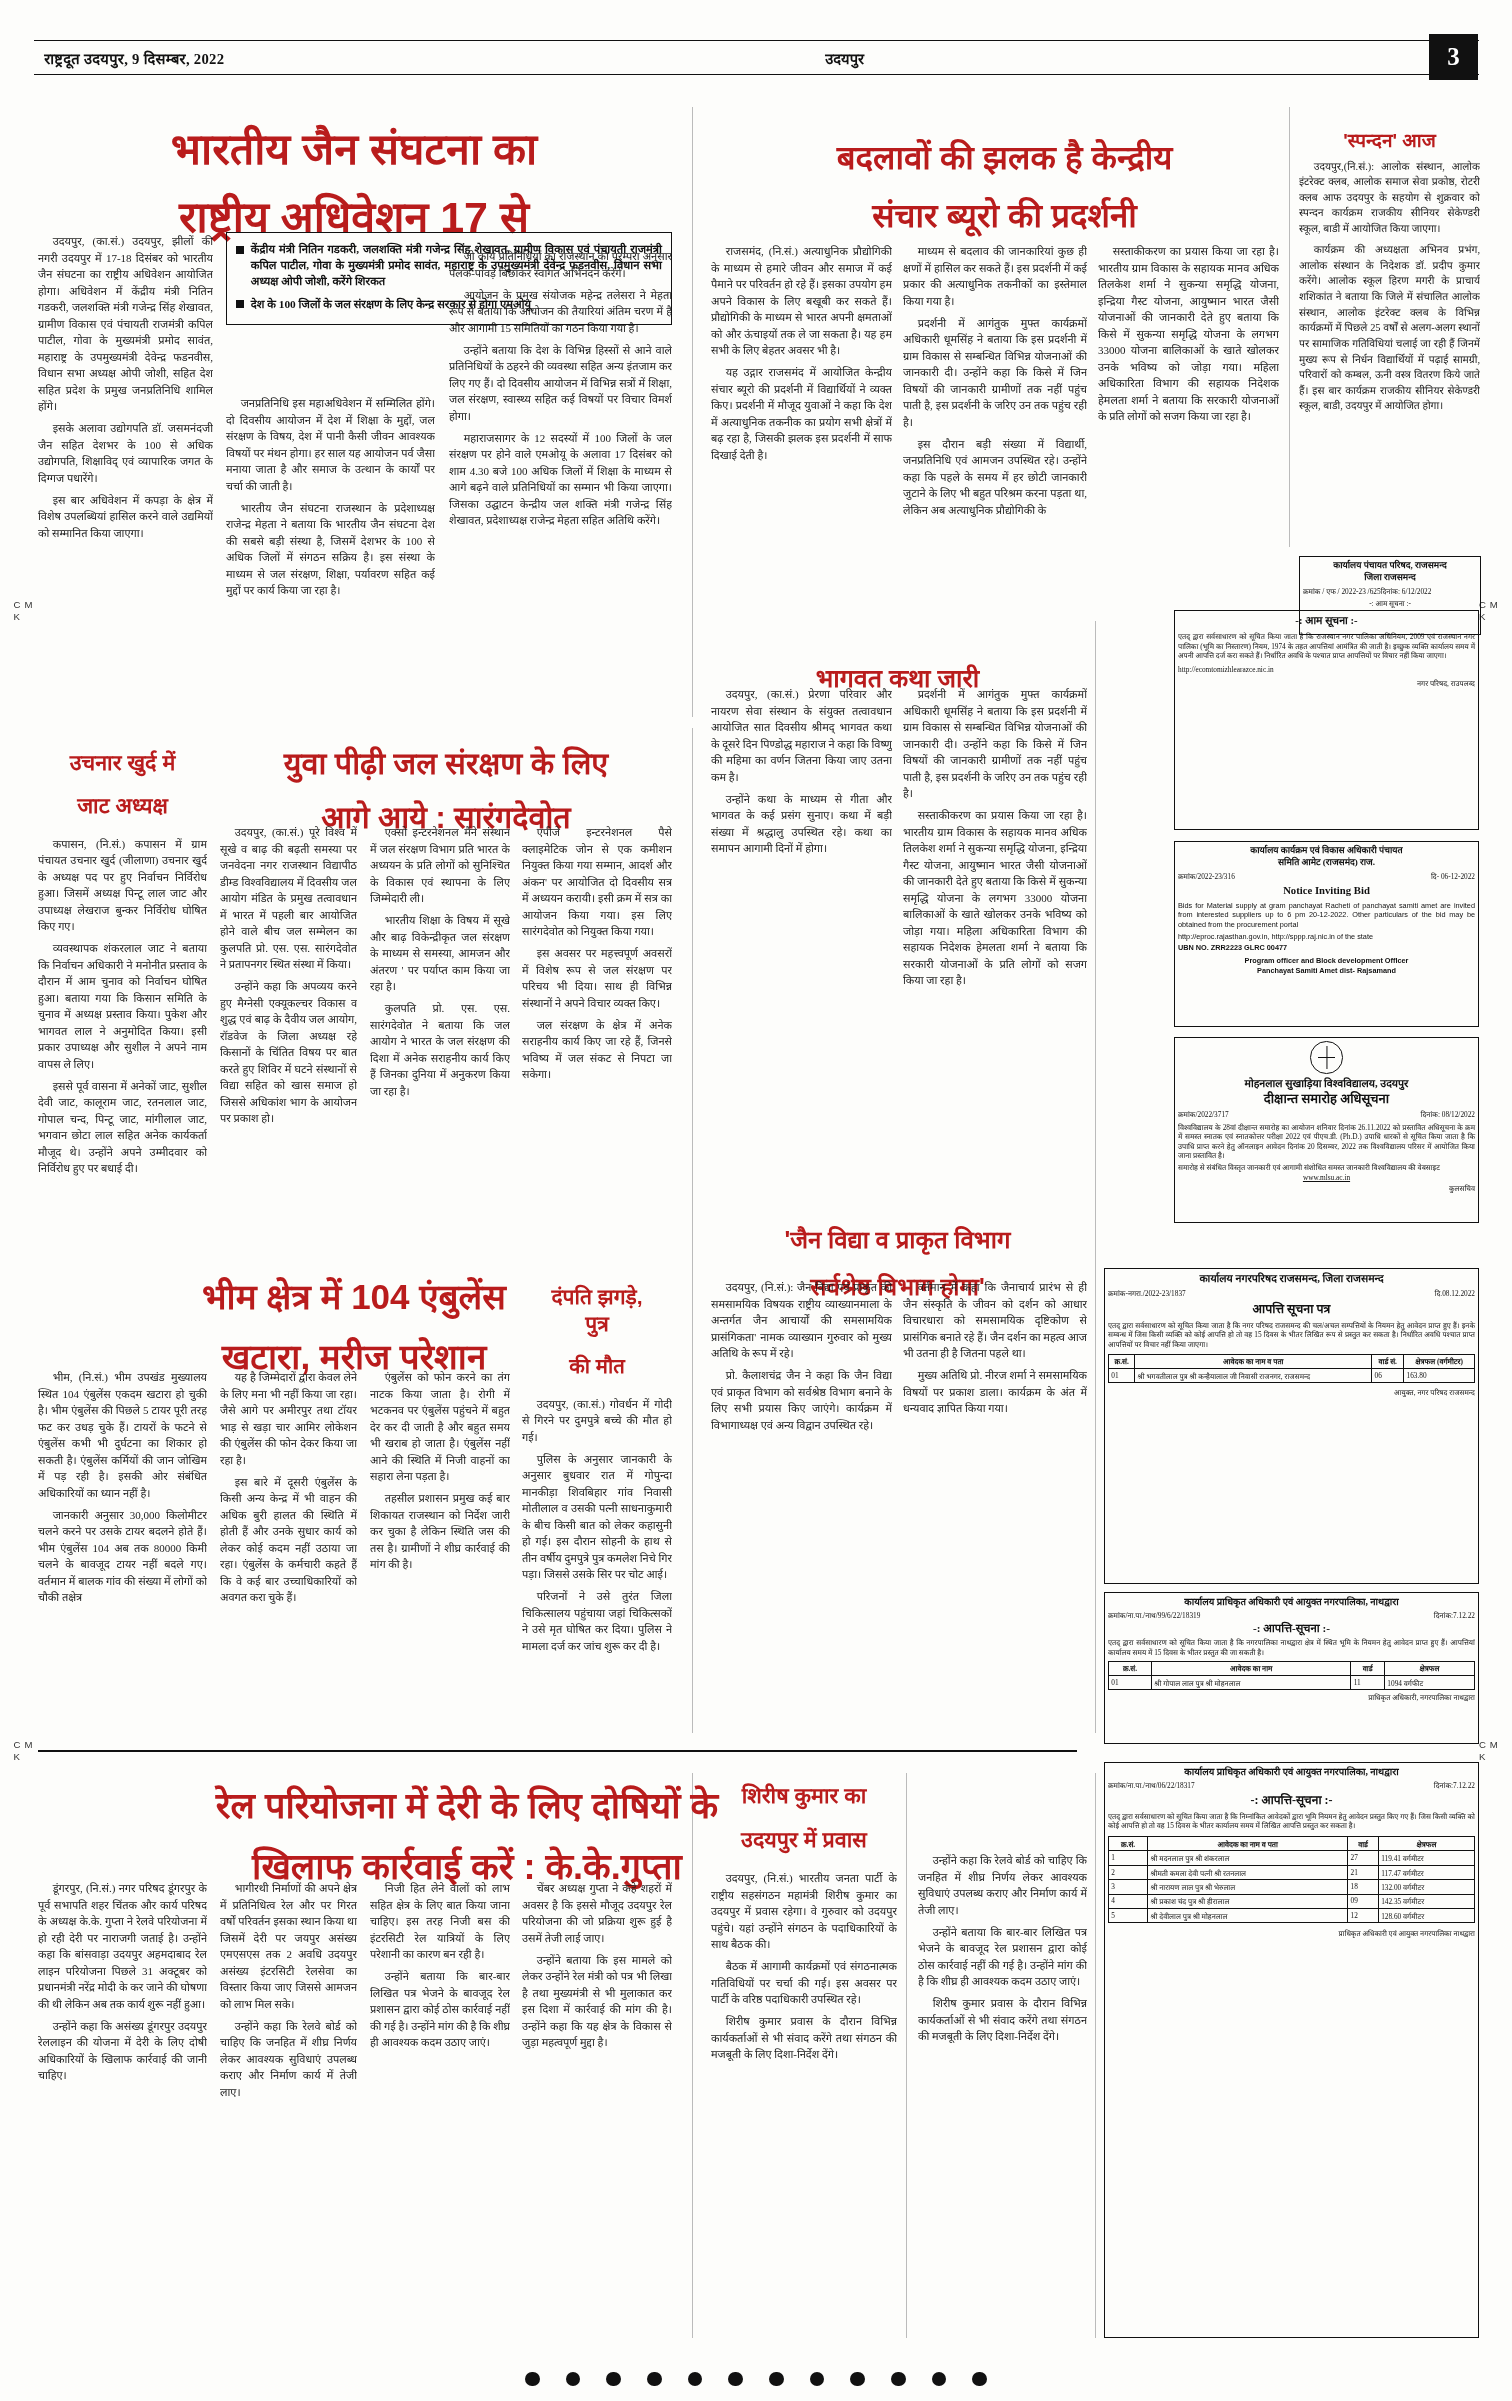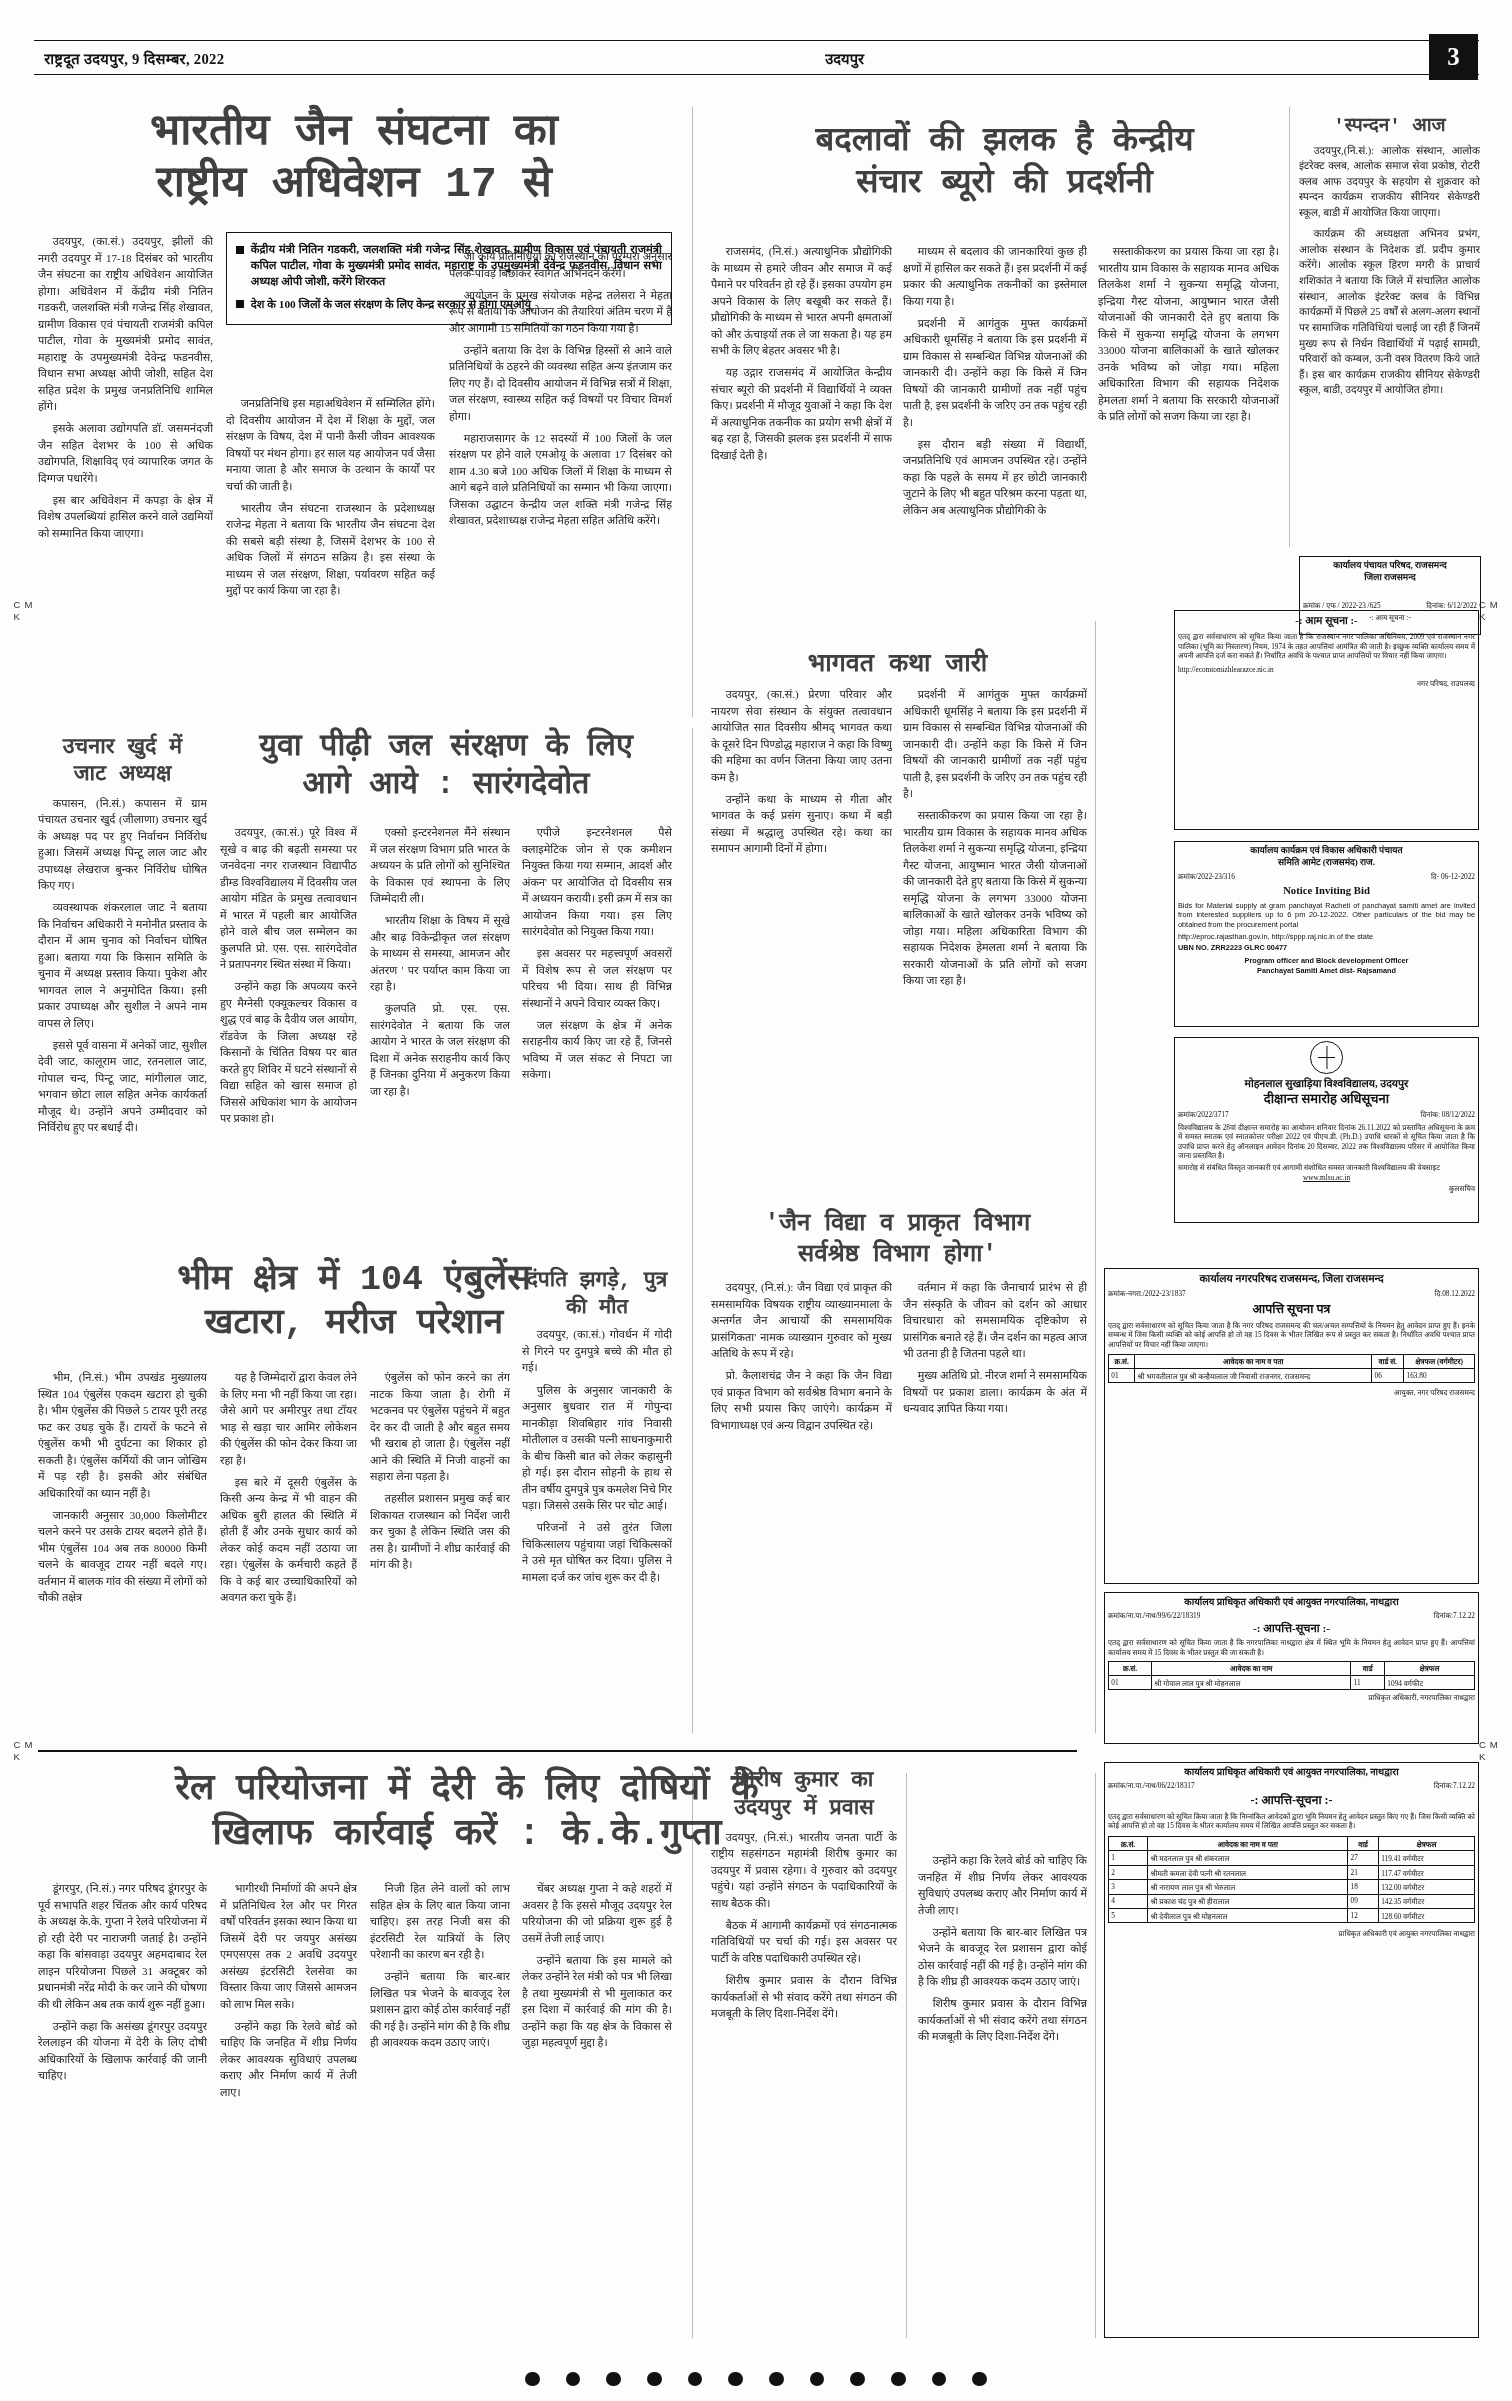--- a/index.html
+++ b/index.html
@@ -5,21 +5,21 @@
   html,body{margin:0;padding:0;background:#fff;}
   body{font-family:"Liberation Serif", serif;color:#111;}
   .page{width:1512px;height:2401px;position:relative;background:#fdfdfb;overflow:hidden;}
   .masthead{position:absolute;left:34px;top:40px;width:1445px;height:35px;border-top:1.7px solid #111;border-bottom:1.7px solid #111;display:flex;align-items:center;justify-content:space-between;padding:0 10.2px;box-sizing:border-box;}
   .masthead .left{font-size:14.7px;font-weight:bold;letter-spacing:0.3px;}
   .masthead .center{font-size:14.7px;font-weight:bold;}
   .pagebox{position:absolute;right:34px;top:34px;width:49px;height:46px;background:#111;color:#fff;display:flex;align-items:center;justify-content:center;font-size:25px;font-weight:bold;}
   .cmk{position:absolute;font-size:9.6px;line-height:1.25;letter-spacing:0.6px;color:#333;font-family:"Liberation Sans",sans-serif;}
   .col-rule{position:absolute;background:#bbb;width:0.6px;}
   .hr-thick{position:absolute;background:#111;height:1.7px;}
-  h1.head{font-family:Liberation Mono, monospace;font-weight:bold;margin:0;color:#404040;}
+  h1.head{font-family:Liberation Sans, sans-serif;font-weight:bold;margin:16px;color:#b91c1c;}
   .body-col{font-size:11px;line-height:1.5;text-align:justify;color:#1a1a1a;}
   .body-col p{margin:0 0 5.6px 0;text-indent:14.7px;}
   .bulletbox{border:1.1px solid #111;padding:8px 9px 5.6px 9px;box-sizing:border-box;}
   .bullet{display:flex;gap:6.8px;margin-bottom:6.8px;}
   .bullet .dot{flex:0 0 auto;width:8px;height:8px;background:#111;margin-top:4.5px;transform:rotate(0deg);}
   .bullet .txt{font-size:11.3px;line-height:1.42;text-align:justify;font-weight:600;}
   .adbox{border:1.1px solid #111;box-sizing:border-box;padding:3px;}
   .xsmall{font-size:7.3px;line-height:1.3;}
   .center{text-align:center;}
   .just{text-align:justify;}
@@ -110,21 +110,21 @@
       <p>कार्यक्रम की अध्यक्षता अभिनव प्रभंग, आलोक संस्थान के निदेशक डॉ. प्रदीप कुमार करेंगे। आलोक स्कूल हिरण मगरी के प्राचार्य शशिकांत ने बताया कि जिले में संचालित आलोक संस्थान, आलोक इंटरेक्ट क्लब के विभिन्न कार्यक्रमों में पिछले 25 वर्षों से अलग-अलग स्थानों पर सामाजिक गतिविधियां चलाई जा रही हैं जिनमें मुख्य रूप से निर्धन विद्यार्थियों में पढ़ाई सामग्री, परिवारों को कम्बल, ऊनी वस्त्र वितरण किये जाते हैं। इस बार कार्यक्रम राजकीय सीनियर सेकेण्डरी स्कूल, बाडी, उदयपुर में आयोजित होगा।</p>
     </div>
   </div>
 
   <div class="col-rule" style="left:692px;top:107px;height:610px;"></div>
   <div class="col-rule" style="left:1289px;top:107px;height:440px;"></div>
 
   <div class="adbox" style="position:absolute;left:1299px;top:556px;width:182px;height:79px;">
     <div class="ad-sub">कार्यालय पंचायत परिषद, राजसमन्द</div>
     <div class="ad-sub">जिला राजसमन्द</div>
-    <div class="xsmall" style="display:flex;justify-content:space-between;margin-top:18px;">
+    <div class="xsmall" style="display:flex;margin-top:4px;">
       <span>क्रमांक / एफ / 2022-23 /625</span>
       <span>दिनांक: 6/12/2022</span>
     </div>
     <div class="xsmall center" style="margin-top:2.3px;">-: आम सूचना :-</div>
   </div>
 
   <div class="adbox" style="position:absolute;left:1174px;top:610px;width:305px;height:220px;">
     <div class="ad-head">-: आम सूचना :-</div>
     <div class="xsmall just" style="margin-top:4.5px;">एतद् द्वारा सर्वसाधारण को सूचित किया जाता है कि राजस्थान नगर पालिका अधिनियम, 2009 एवं राजस्थान नगर पालिका (भूमि का निस्तारण) नियम, 1974 के तहत आपत्तियां आमंत्रित की जाती है। इच्छुक व्यक्ति कार्यालय समय में अपनी आपत्ति दर्ज करा सकते हैं। निर्धारित अवधि के पश्चात प्राप्त आपत्तियों पर विचार नहीं किया जाएगा।</div>
     <div class="xsmall" style="margin-top:4.5px;word-break:break-all;">http://ecomtomizhlearazce.nic.in</div>

